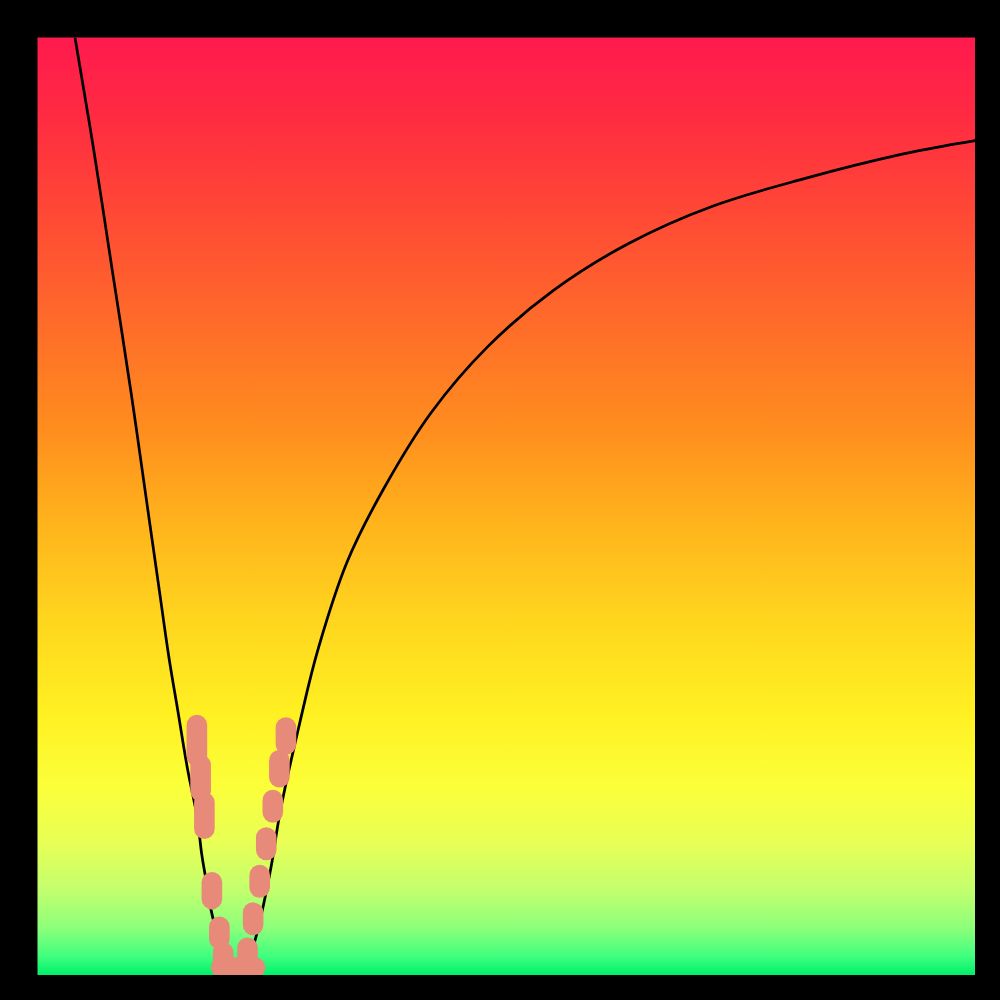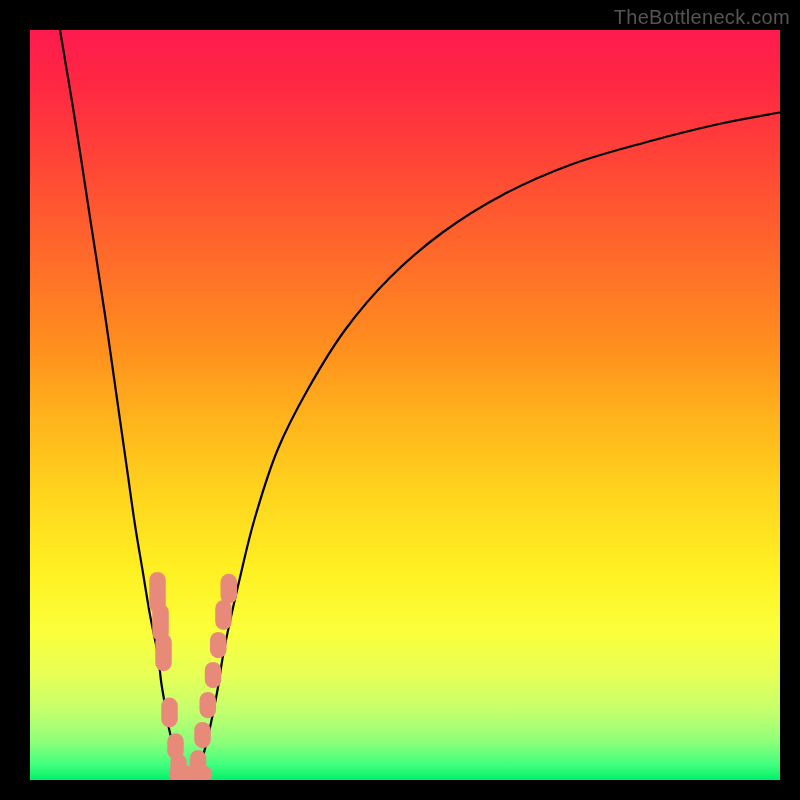--- a/index.html
+++ b/index.html
@@ -83,15 +83,14 @@
         <rect x="174.75" y="631.88" width="16.50" height="26.25" rx="8.25" ry="8.25" fill="#e88a7a"></rect>
         <rect x="180.00" y="601.88" width="16.50" height="26.25" rx="8.25" ry="8.25" fill="#e88a7a"></rect>
         <rect x="185.25" y="570.00" width="16.50" height="30.00" rx="8.25" ry="8.25" fill="#e88a7a"></rect>
         <rect x="190.50" y="543.75" width="16.50" height="30.00" rx="8.25" ry="8.25" fill="#e88a7a"></rect>
         <rect x="138.75" y="735.75" width="22.50" height="16.50" rx="8.25" ry="8.25" fill="#e88a7a"></rect>
         <rect x="149.25" y="735.75" width="22.50" height="16.50" rx="8.25" ry="8.25" fill="#e88a7a"></rect>
         <rect x="159.75" y="735.75" width="22.50" height="16.50" rx="8.25" ry="8.25" fill="#e88a7a"></rect>
       </svg>
   </div>
 
-  <div class="watermark">TheBottleneck.com</div>
 
 </div>
 
 </body></html>

